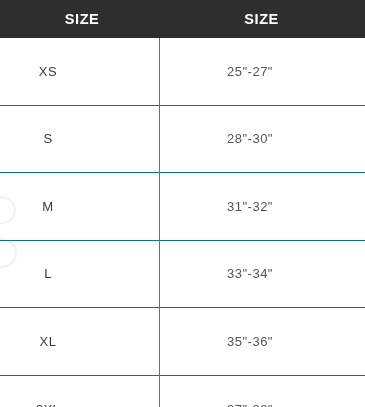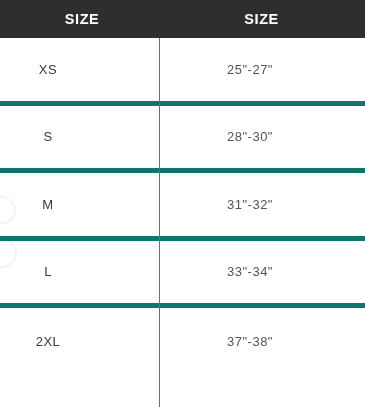--- a/index.html
+++ b/index.html
@@ -75,21 +75,21 @@
   .chart-body {
     position: relative;
     width: 365px;
   }
   .chart-row {
     position: relative;
     display: flex;
     width: 365px;
     height: 67.5px;
     box-sizing: border-box;
-    border-bottom: 5px solid #0f766e;
+    border-bottom: 1px solid #0f766e;
   }
   .chart-row.last-row {
     border-bottom: none;
   }
   .chart-row .cell {
     display: flex;
     align-items: center;
     justify-content: center;
     height: 100%;
     box-sizing: border-box;
@@ -140,20 +140,24 @@
     <div class="chart-row">
       <div class="cell col-size">M</div>
       <div class="cell col-waist">31"-32"</div>
     </div>
 
     <div class="chart-row">
       <div class="cell col-size">L</div>
       <div class="cell col-waist">33"-34"</div>
     </div>
 
+    <div class="chart-row">
+      <div class="cell col-size">XL</div>
+      <div class="cell col-waist">35"-36"</div>
+    </div>
 
     <div class="chart-row last-row">
       <div class="cell col-size">2XL</div>
       <div class="cell col-waist">37"-38"</div>
     </div>
 
   </div>
 
   <div class="col-divider"></div>
 

